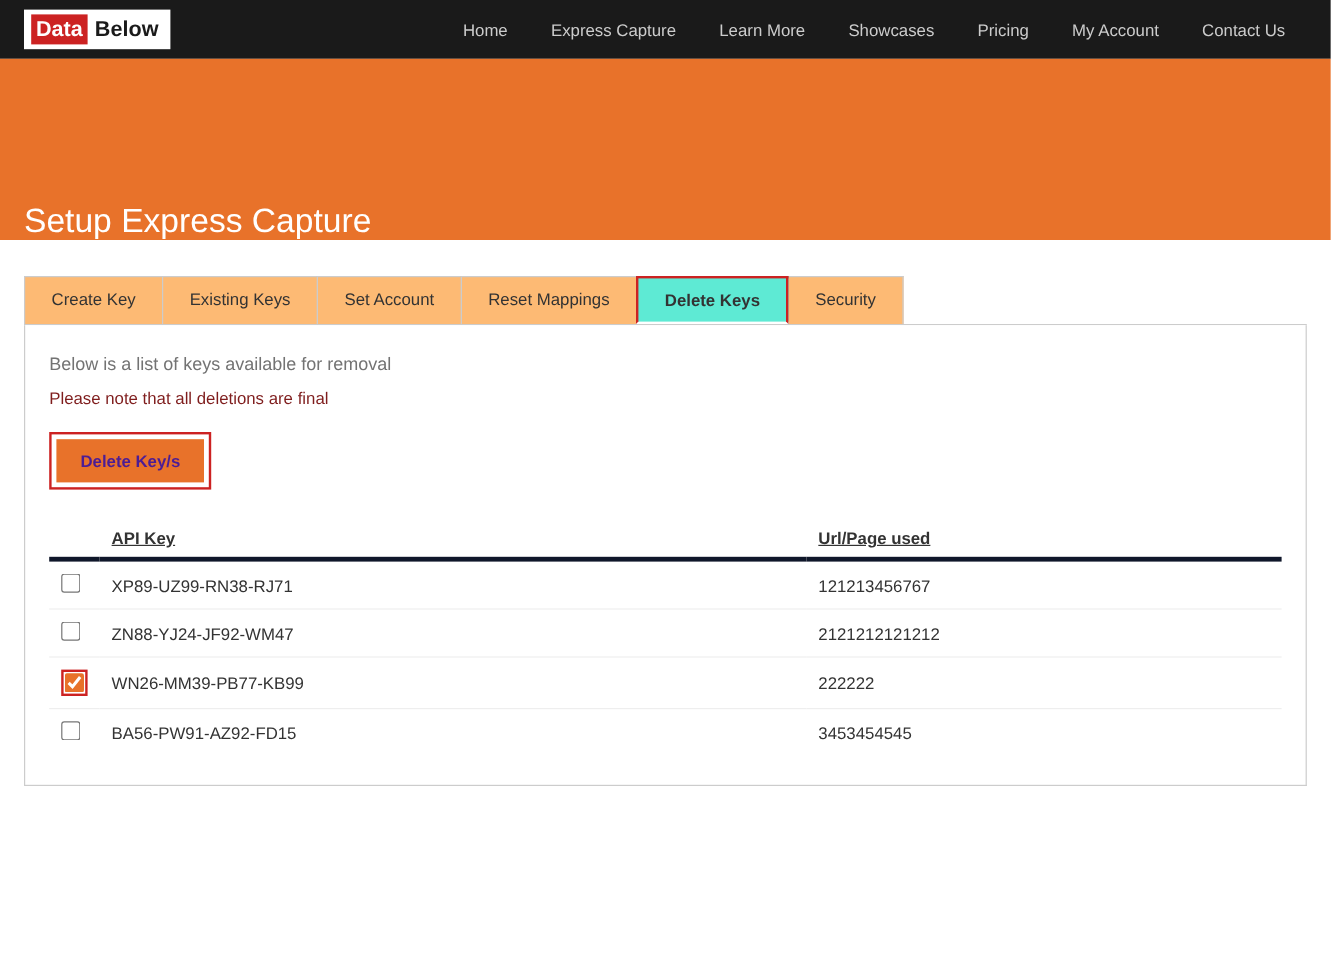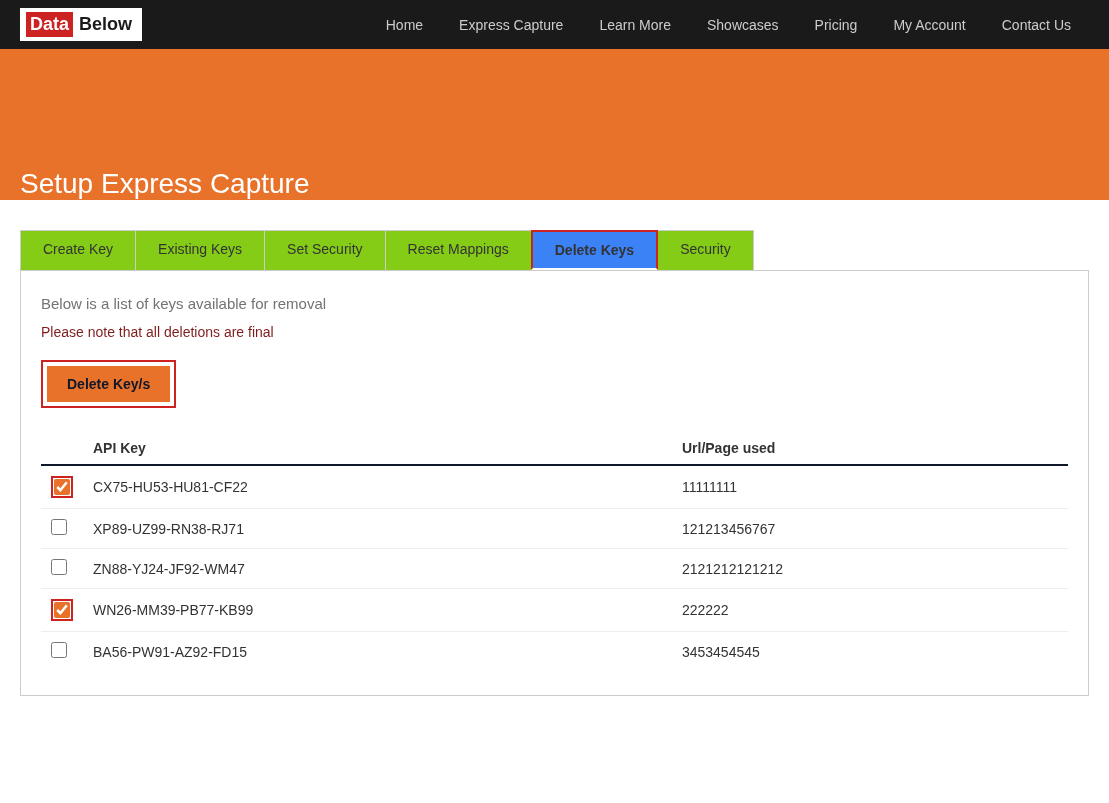--- a/index.html
+++ b/index.html
@@ -77,27 +77,27 @@
       display: flex;
       border-bottom: 1px solid #ccc;
       margin-bottom: 0;
     }
     .tab {
       padding: 10px 22px;
       border: 1px solid #ccc;
       border-bottom: none;
       margin-right: -1px;
       cursor: pointer;
-      background: #84cc16;
+      background: #fdba74;
       color: #333;
       font-size: 14px;
       white-space: nowrap;
     }
     .tab.active {
-      background: #3b82f6;
+      background: #5eead4;
       border: 2px solid #cc2222;
       border-bottom: 2px solid #fff;
       color: #333;
       font-weight: bold;
       position: relative;
       z-index: 1;
     }
 
     
     .tab-content {
@@ -119,39 +119,40 @@
 
     
     .delete-btn-wrap {
       border: 2px solid #cc2222;
       display: inline-block;
       padding: 4px;
       margin-bottom: 24px;
     }
     .delete-btn {
       background: #e8722a;
-      color: #0f172a;
+      color: #4c1d95;
       border: none;
       padding: 10px 20px;
       font-size: 14px;
       cursor: pointer;
       font-weight: bold;
     }
 
     
     .keys-table {
       width: 100%;
       border-collapse: collapse;
     }
     .keys-table th {
       text-align: left;
       padding: 8px 10px;
       font-weight: bold;
       color: #333;
-      border-bottom: 2px solid #0f172a;
+      border-bottom: 4px solid #0f172a;
+      text-decoration: underline;
     }
     .keys-table td {
       padding: 10px 10px;
       border-bottom: 1px solid #eee;
       vertical-align: middle;
     }
     .keys-table tr:last-child td { border-bottom: none; }
 
     .checkbox-cell {
       width: 30px;
@@ -198,21 +199,21 @@
 <div class="hero">
   <h1>Setup Express Capture</h1>
 </div>
 
 <div class="main-content">
 
   <div class="tabs">
 
   <div class="tab">Create Key</div>
       <div class="tab">Existing Keys</div>
-      <div class="tab">Set Security</div>
+      <div class="tab">Set Account</div>
       <div class="tab">Reset Mappings</div>
       <div class="tab active">Delete Keys</div>
       <div class="tab">Security</div>
     </div>
 
   <div class="tab-content">
     <p class="description">Below is a list of keys available for removal</p>
     <p class="note">Please note that all deletions are final</p>
     <div class="delete-btn-wrap">
       <button class="delete-btn">Delete Key/s</button>
@@ -220,27 +221,20 @@
     <table class="keys-table">
       <thead>
         <tr>
           <th class="checkbox-cell"></th>
           <th>API Key</th>
           <th>Url/Page used</th>
         </tr>
       </thead>
       <tbody id="table-body">
 
-      <tr>
-            <td class="checkbox-cell"><div class="checkbox-checked-wrap">
-                <input type="checkbox" checked="" style="">
-              </div></td>
-            <td class="key-col">CX75-HU53-HU81-CF22</td>
-            <td class="url-col">11111111</td>
-          </tr>
           <tr>
             <td class="checkbox-cell"><input type="checkbox" style=""></td>
             <td class="key-col">XP89-UZ99-RN38-RJ71</td>
             <td class="url-col">121213456767</td>
           </tr>
           <tr>
             <td class="checkbox-cell"><input type="checkbox" style=""></td>
             <td class="key-col">ZN88-YJ24-JF92-WM47</td>
             <td class="url-col">2121212121212</td>
           </tr>

